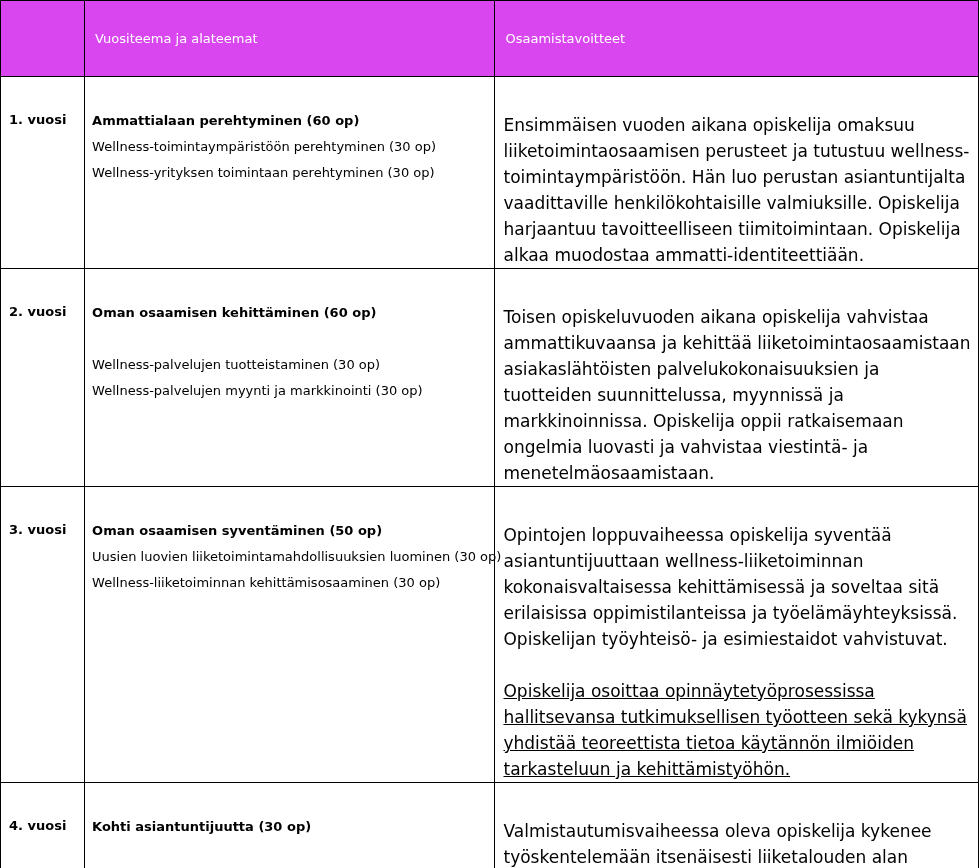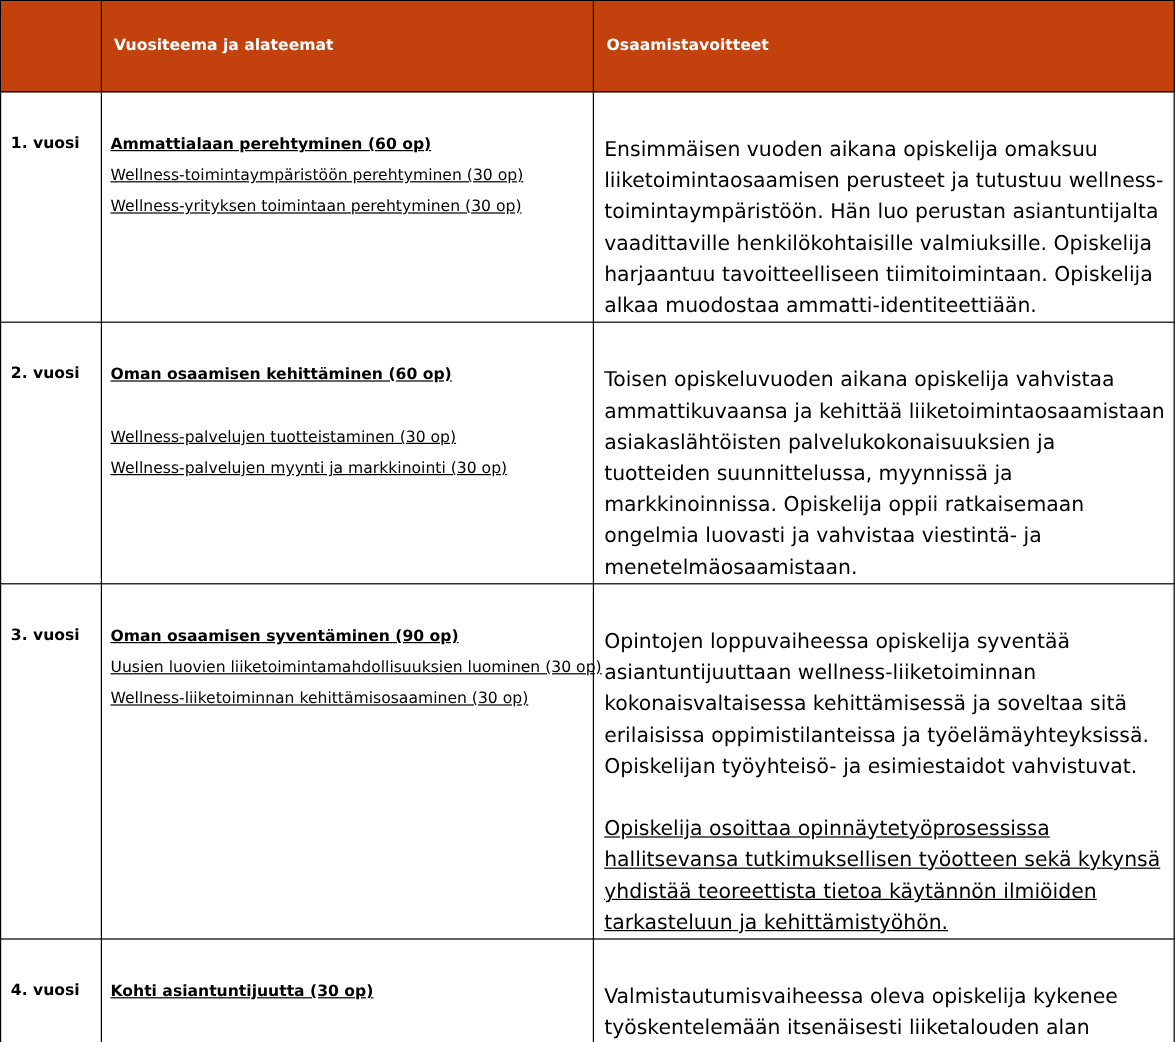--- a/index.html
+++ b/index.html
@@ -1,25 +1,25 @@
 <!DOCTYPE html>
 <html><head>
 <meta charset="utf-8">
 <style>
   html, body { margin: 0; padding: 0; background: #ffffff; }
   body { width: 979px; height: 868px; overflow: hidden; font-family: "DejaVu Sans", "Liberation Sans", sans-serif; color: #000; }
   table { border-collapse: collapse; table-layout: fixed; width: 979px; position: absolute; left: 0; top: 0; }
   td, th { border: 1.5px solid #000; vertical-align: top; padding: 0; }
-  thead th { background: #c2410c; color: #ffffff; font-weight: bold; text-align: left; font-size: 13px; height: 75px; vertical-align: middle; }
+  thead th { background: #d946ef; color: #ffffff; font-weight: normal; text-align: left; font-size: 13px; height: 75px; vertical-align: middle; }
   thead th .in { padding-left: 10px; }
   .c1 { width: 84px; }
   .c2 { width: 410px; }
   .c3 { width: 483px; }
   .year { font-weight: bold; font-size: 13px; padding: 35px 0 0 8px; }
-  .themecell { padding: 35px 0 0 7px; font-size: 13px; line-height: 26px; text-decoration: underline; }
+  .themecell { padding: 35px 0 0 7px; font-size: 13px; line-height: 26px; }
   .theme-title { font-weight: bold; line-height: 18px; margin-bottom: 4px; }
   .sub { font-size: 13px; line-height: 26px; white-space: nowrap; }
   .goal { padding: 35px 6px 0 8px; font-size: 17px; line-height: 26px; }
   .goal p { margin: 0; }
   .goal p + p { margin-top: 26px; text-decoration: underline; }
   .spacer { height: 26px; }
 </style>
 </head>
 <body>
 
@@ -65,21 +65,21 @@
         <div class="sub">Wellness-palvelujen myynti ja markkinointi (30 op)</div>
       </td>
       <td class="goal">
         <p>Toisen opiskeluvuoden aikana opiskelija vahvistaa ammattikuvaansa ja kehittää liiketoimintaosaamistaan asiakaslähtöisten palvelukokonaisuuksien ja tuotteiden suunnittelussa, myynnissä ja markkinoinnissa. Opiskelija oppii ratkaisemaan ongelmia luovasti ja vahvistaa viestintä- ja menetelmäosaamistaan.</p>
       </td>
     </tr>
 
     <tr style="height:183px;">
       <td class="year">3. vuosi</td>
       <td class="themecell">
-        <div class="theme-title">Oman osaamisen syventäminen (90 op)</div>
+        <div class="theme-title">Oman osaamisen syventäminen (50 op)</div>
         <div class="sub">Uusien luovien liiketoimintamahdollisuuksien luominen (30 op)</div>
         <div class="sub">Wellness-liiketoiminnan kehittämisosaaminen (30 op)</div>
       </td>
       <td class="goal">
         <p>Opintojen loppuvaiheessa opiskelija syventää asiantuntijuuttaan wellness-liiketoiminnan kokonaisvaltaisessa kehittämisessä ja soveltaa sitä erilaisissa oppimistilanteissa ja työelämäyhteyksissä. Opiskelijan työyhteisö- ja esimiestaidot vahvistuvat.</p>
         <p>Opiskelija osoittaa opinnäytetyöprosessissa hallitsevansa tutkimuksellisen työotteen sekä kykynsä yhdistää teoreettista tietoa käytännön ilmiöiden tarkasteluun ja kehittämistyöhön.</p>
       </td>
     </tr>
 
     <tr style="height:178px;">

